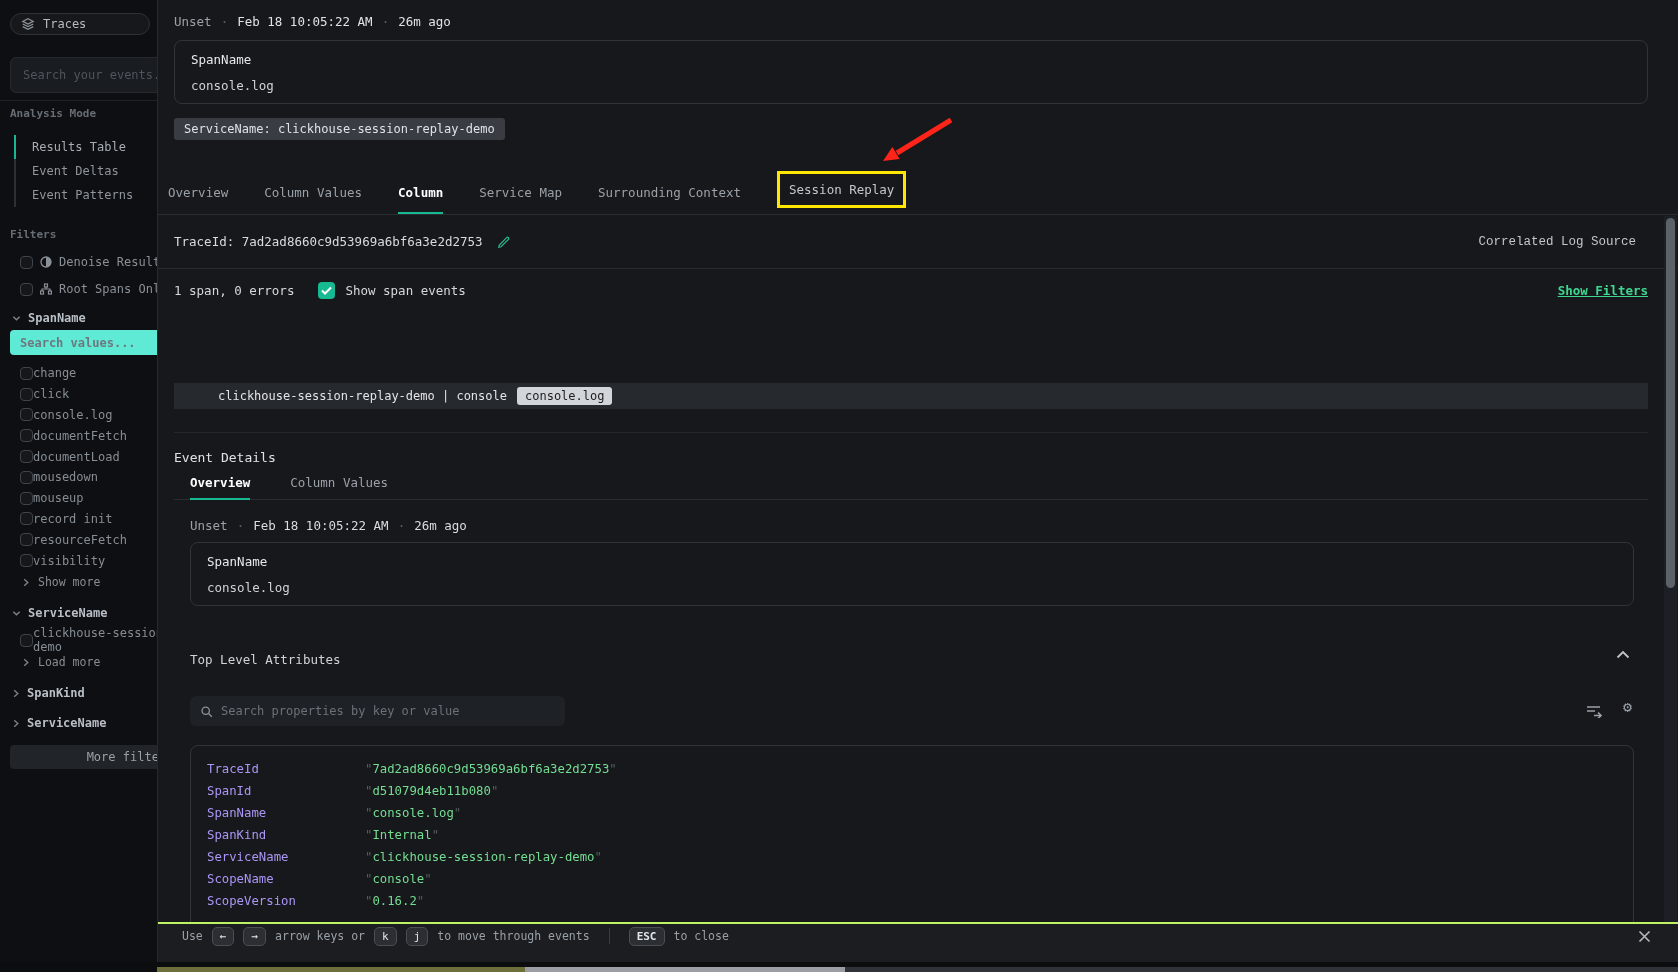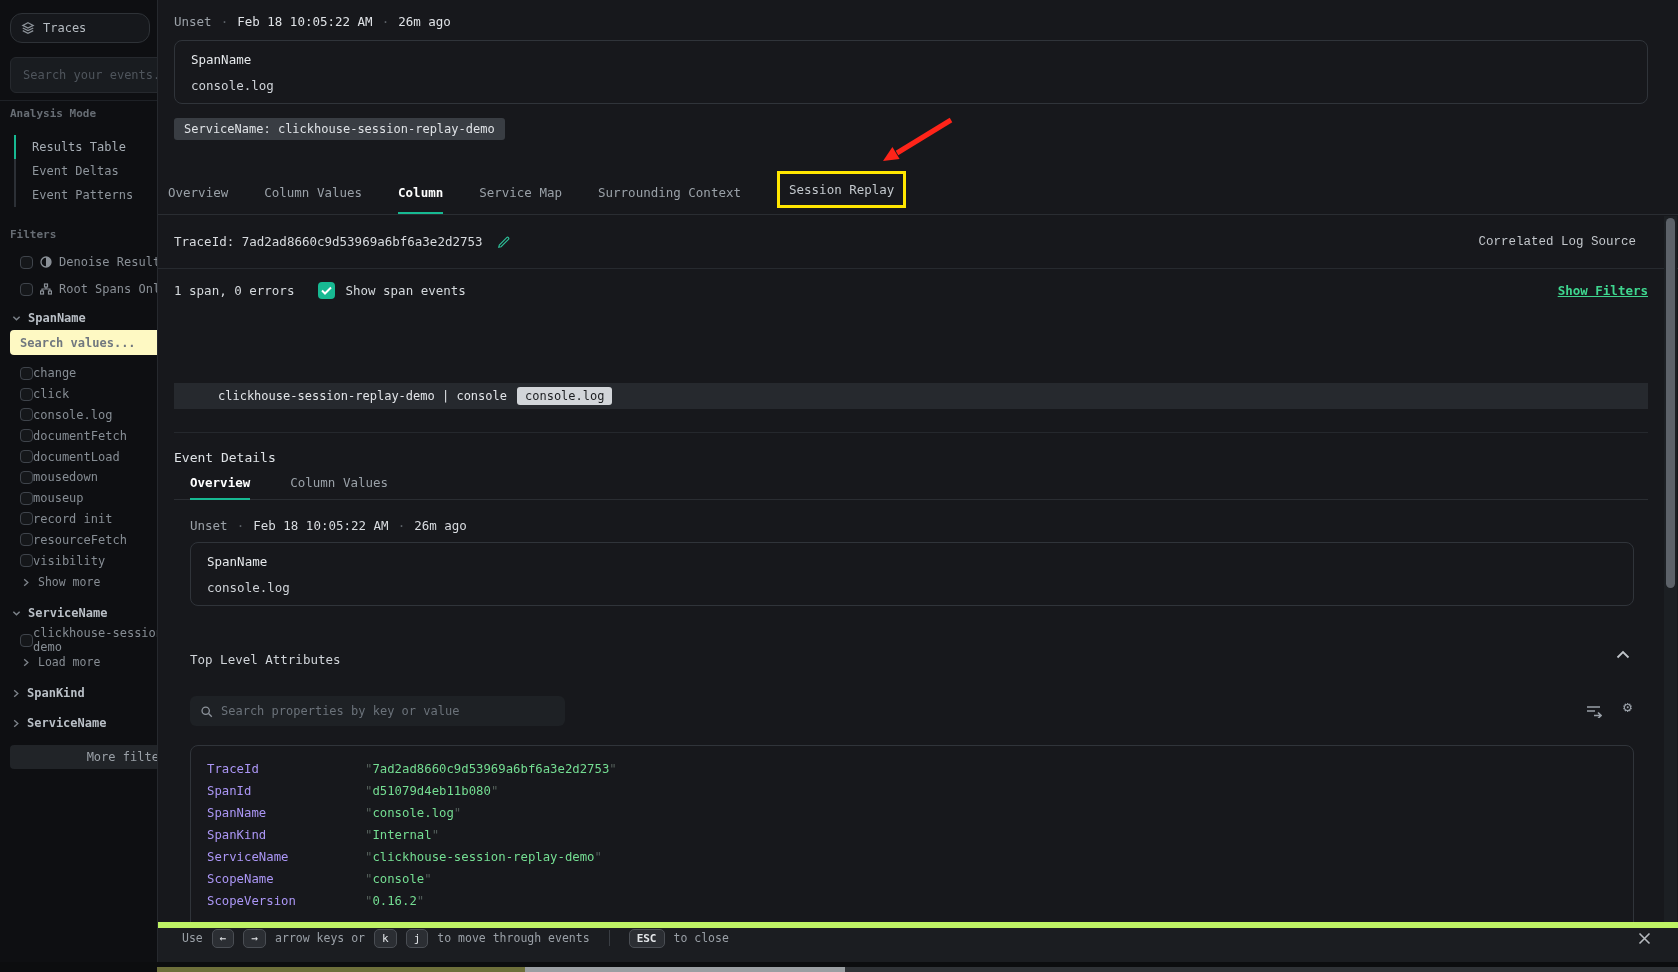--- a/index.html
+++ b/index.html
@@ -6,36 +6,36 @@
   html,body { background:#000; }
   .screen {
     position:relative; width:1678px; height:972px; overflow:hidden;
     background:#0c0d0f; font-family:"DejaVu Sans Mono","Liberation Mono",monospace;
     color:#c7cbd0; font-size:12.5px;
   }
   svg { display:block; }
 
   
   .sidebar { position:absolute; left:0; top:0; width:157px; bottom:10px; background:#0e0f12; overflow:hidden; }
-  .src-btn { position:absolute; left:10px; top:13px; width:140px; height:30px; border:1px solid #2e3237; border-radius:12px;
+  .src-btn { position:absolute; left:10px; top:13px; width:140px; height:22px; border:1px solid #2e3237; border-radius:12px;
     background:#16181c; display:flex; align-items:center; gap:8px; padding:0 10px; color:#b6bcc2; font-size:12px; }
   .side-search { position:absolute; left:10px; top:57px; width:230px; height:36px; border-radius:6px; background:#191c20;
     border:1px solid #26292e; color:#4f555c; font-size:12px; padding:0 12px; display:flex; align-items:center; }
   .side-div { position:absolute; left:0; right:0; top:100px; height:1px; background:#1e2126; }
   .side-label { position:absolute; left:10px; color:#676d74; font-size:11px; font-weight:bold; }
   .an-wrap { position:absolute; left:0; top:135px; width:200px; }
   .an-item { height:24px; display:flex; align-items:center; padding-left:16px; margin-left:14px;
     border-left:2px solid #2c3036; color:#8e959c; font-size:12px; cursor:default; }
   .an-item.active { border-left-color:var(--accent); color:#a6adb4; }
   .cb { width:13px; height:13px; border:1.5px solid #3f444b; border-radius:4px; background:#15171a; flex:none; }
   .cb-row { display:flex; align-items:center; padding-left:20px; height:20.8px; color:#868d94; font-size:12px; width:240px; }
   .tg-row { position:absolute; left:0; width:240px; display:flex; align-items:center; gap:7px; padding-left:20px; height:22px; color:#8a9097; font-size:12px; }
   .sec-hd { position:absolute; left:0; width:240px; display:flex; align-items:center; gap:7px; padding-left:12px; color:#b9bfc6; font-size:12px; font-weight:bold; }
   .chev { color:#7d838a; }
-  .vals-search { position:absolute; left:10px; top:330px; width:220px; height:25px; background:#fef9c3; border-radius:4px;
+  .vals-search { position:absolute; left:10px; top:330px; width:220px; height:25px; background:#5eead4; border-radius:4px;
     color:#70777f; font-size:12px; font-weight:bold; display:flex; align-items:center; padding:12px 10px; }
   .opts { position:absolute; left:0; top:363px; width:240px; }
   .more-link { position:absolute; left:22px; width:220px; display:flex; align-items:center; gap:8px; color:#878d94; font-size:11.5px; }
   .more-filters { position:absolute; left:10px; top:745px; width:240px; height:24px; background:#212428; border-radius:4px;
     color:#9aa0a7; font-size:12px; display:flex; align-items:center; justify-content:center; }
 
   
   .panel { position:absolute; left:157px; top:0; right:0; bottom:10px; background:#17181c; border-left:1px solid #26292e; overflow:hidden; }
   .evt-header { position:absolute; left:16px; top:14px; display:flex; gap:9px; font-size:12.5px; }
   .evt-header .st { color:#9ba1a8; } .evt-header .dot { color:#5c6167; } .evt-header .ts, .evt-header .ago { color:#dfe2e6; }
@@ -90,21 +90,21 @@
   .tla-search { position:absolute; left:32px; top:696px; width:375px; height:30px; background:#1e2125; border-radius:6px;
     display:flex; align-items:center; gap:8px; padding:0 10px; color:#6b727a; font-size:12px; }
   .icon-filter { position:absolute; right:76px; top:704px; cursor:pointer; }
   .icon-gear { position:absolute; right:46px; top:700px; cursor:pointer; color:#9aa0a8; font-size:15px; line-height:1; }
 
   .attr-card { position:absolute; left:32px; right:44px; top:745px; bottom:25px; border:1px solid #30343a; border-radius:8px; padding:12px 16px; overflow:hidden; }
   .attr-row { display:flex; height:22px; align-items:center; font-size:12.3px; }
   .ak { width:158px; flex:none; color:var(--attr-key); }
   .av { color:var(--attr-value); } .q { color:#54605c; }
 
-  .footer { position:absolute; left:0; right:0; bottom:0; height:40px; background:#1b1d21; border-top:6px solid #bef264;
+  .footer { position:absolute; left:0; right:0; bottom:0; height:40px; background:#1b1d21; border-top:2px solid #bef264;
     display:flex; align-items:center; padding:0 26px 14px 24px; gap:9px; z-index:10; color:#9aa0a7; font-size:11.5px; }
   .kcap { display:inline-flex; align-items:center; justify-content:center; padding:2px 7px; background:#2b2e33;
     border:1px solid #4a4e54; border-radius:5px; font-size:11px; color:#e3e6e9; }
   .kcap.esc { font-weight:bold; }
   .fdiv { width:1px; height:16px; background:#3a3e44; margin:0 10px; }
   .fclose { margin-left:auto; cursor:pointer; }
 
   .sb-track { position:absolute; right:1px; top:216px; bottom:40px; width:13px; background:#1c1f23; }
   .sb-thumb { position:absolute; right:3px; top:218px; width:9px; height:370px; background:#5d6269; border-radius:5px; }
 

